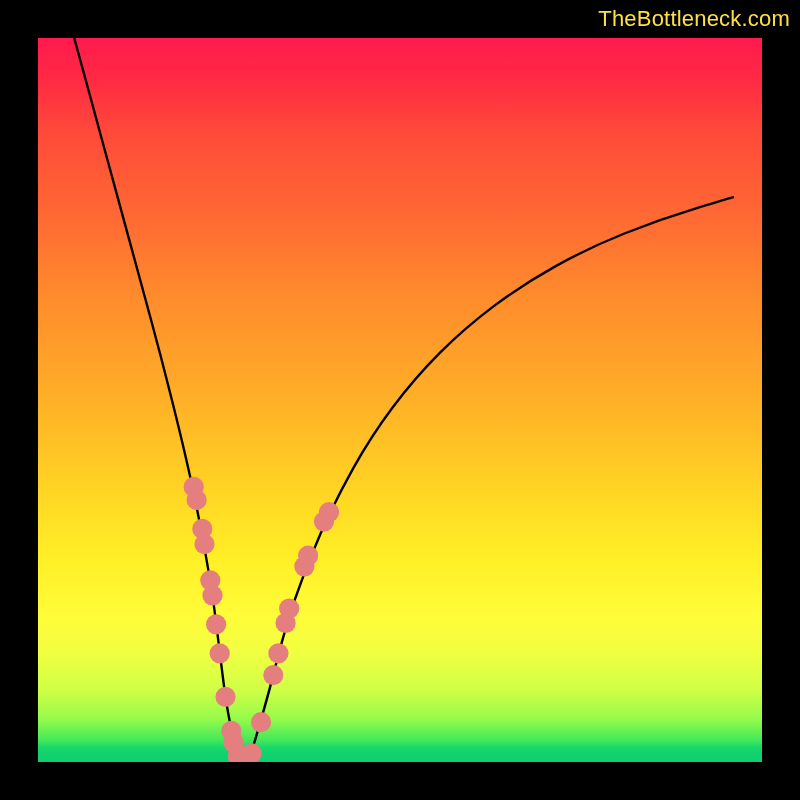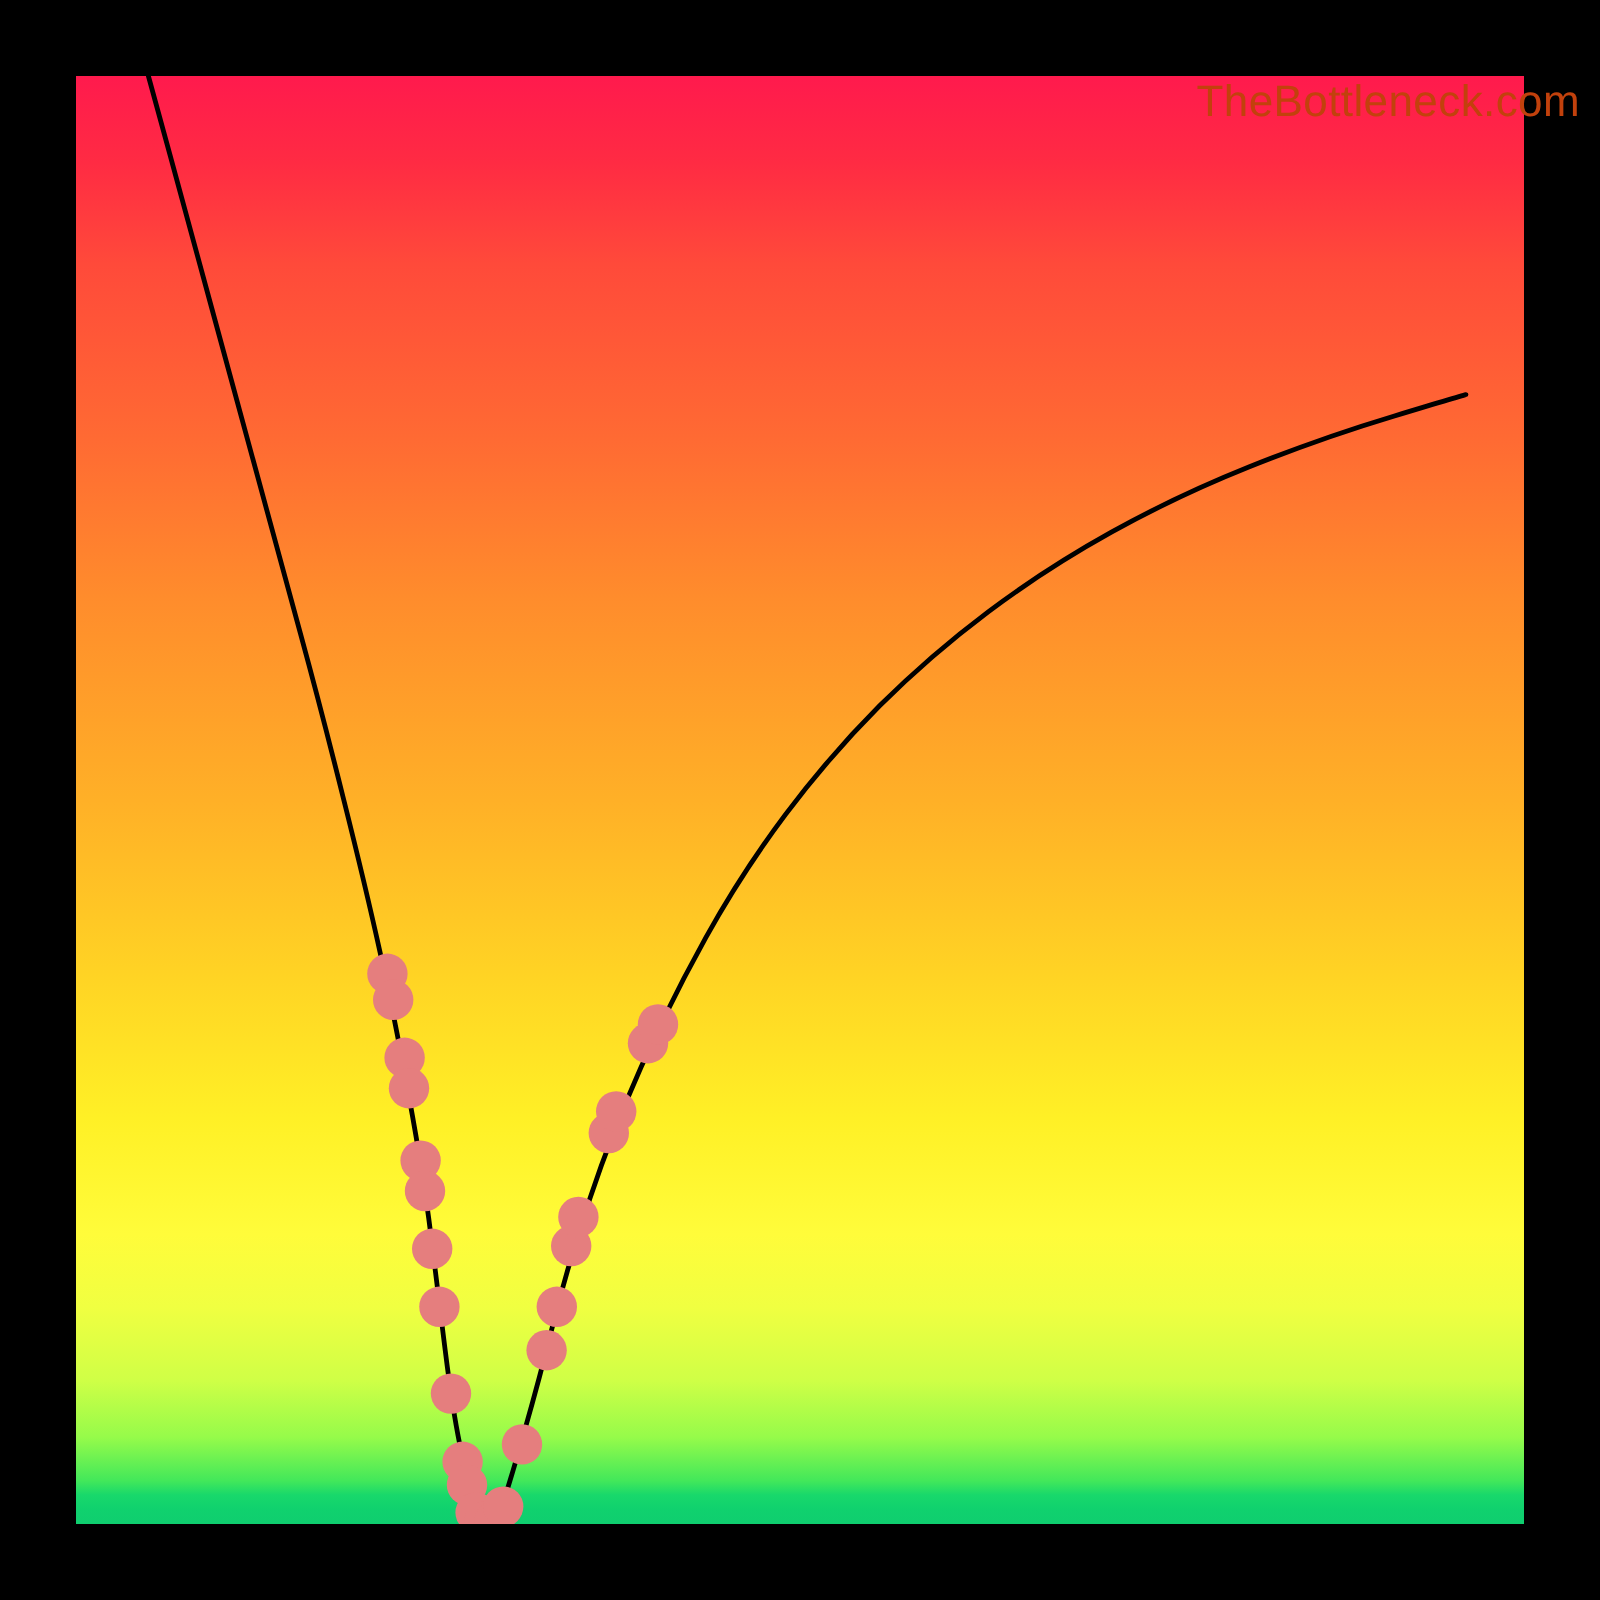--- a/index.html
+++ b/index.html
@@ -41,26 +41,25 @@
       #43e85a 97%,
       #18d86b 98%,
       #10d16e 99%,
       #0fce6f 100%
     );
   }
   .watermark {
     position: absolute;
     top: 6px;
     right: 10px;
-    color: #c2410c;
+    color: #fde047;
     font-size: 22px;
     font-weight: 500;
     letter-spacing: 0.2px;
     user-select: none;
-    margin-top: 32px;
   }
   svg {
     position: absolute;
     left: 0;
     top: 0;
   }
 </style>
 </head>
 <body>
 

